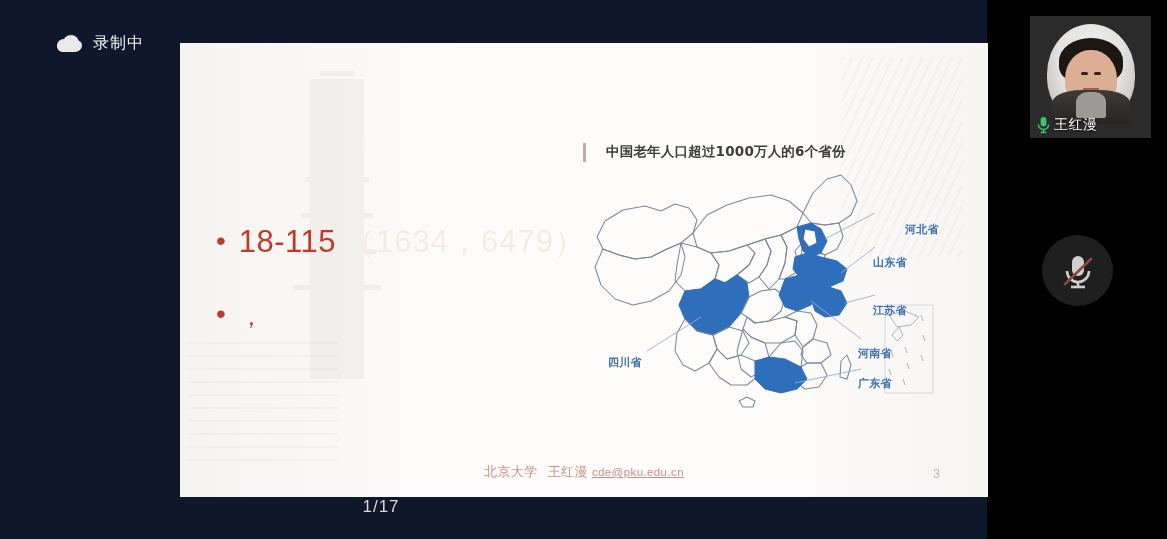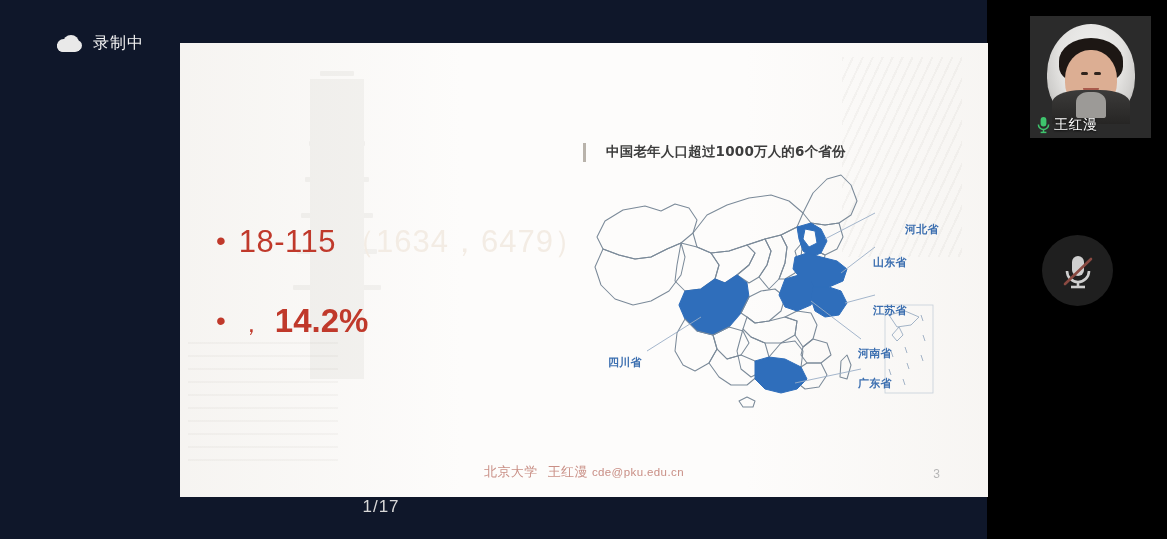--- a/index.html
+++ b/index.html
@@ -108,21 +108,21 @@
     font-family:"DejaVu Sans","Liberation Sans",sans-serif;
     white-space:nowrap; letter-spacing:.3px;
   }
 
   
   .slide-footer {
     position:absolute; bottom:16px; left:0; width:100%;
     text-align:center; font-size:13px; color:#c98f86;
     letter-spacing:.4px;
   }
-  .slide-footer .mail { font-size:11.5px; margin-left:0; }
+  .slide-footer .mail { font-size:11.5px; margin-left:0;text-decoration:underline; }
   .slide-num {
     position:absolute; right:48px; bottom:16px;
     font-size:12px; color:#b6b6b6;
   }
 
   
   .page-ind {
     position:absolute; left:0; top:497px; width:1167px;
     text-align:center; color:#d8d8d8; font-size:17px; letter-spacing:1px;
   }
@@ -218,21 +218,20 @@
 
     <div class="bullets">
       <div class="bullet">
         <span class="bullet-dot">•</span>
         <span class="bullet-main">18-115</span>
         <span class="bullet-faded">（1634，6479）</span>
       </div>
       <div class="bullet">
         <span class="bullet-dot">•</span>
         <span class="bullet-comma">，</span>
-        <span class="bullet-bold">14.2%</span>
       </div>
     </div>
 
     <div class="map-block">
       <div class="map-caption">
         <div class="cap-bar"></div>
         <div class="cap-text">中国老年人口超过1000万人的6个省份</div>
       </div>
 
       <svg class="map-svg" width="370" height="245" viewBox="0 0 370 245">

